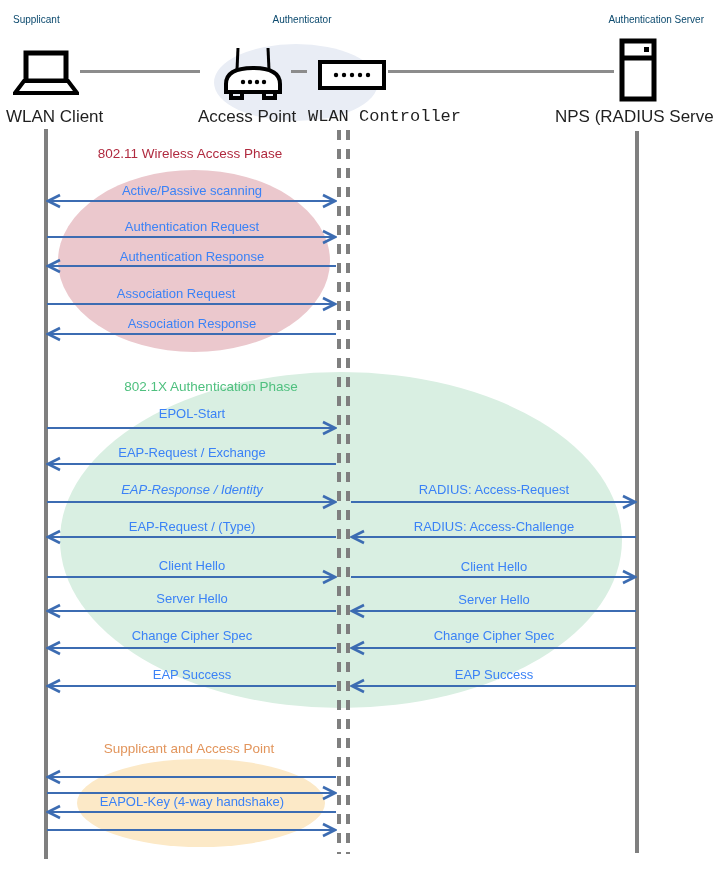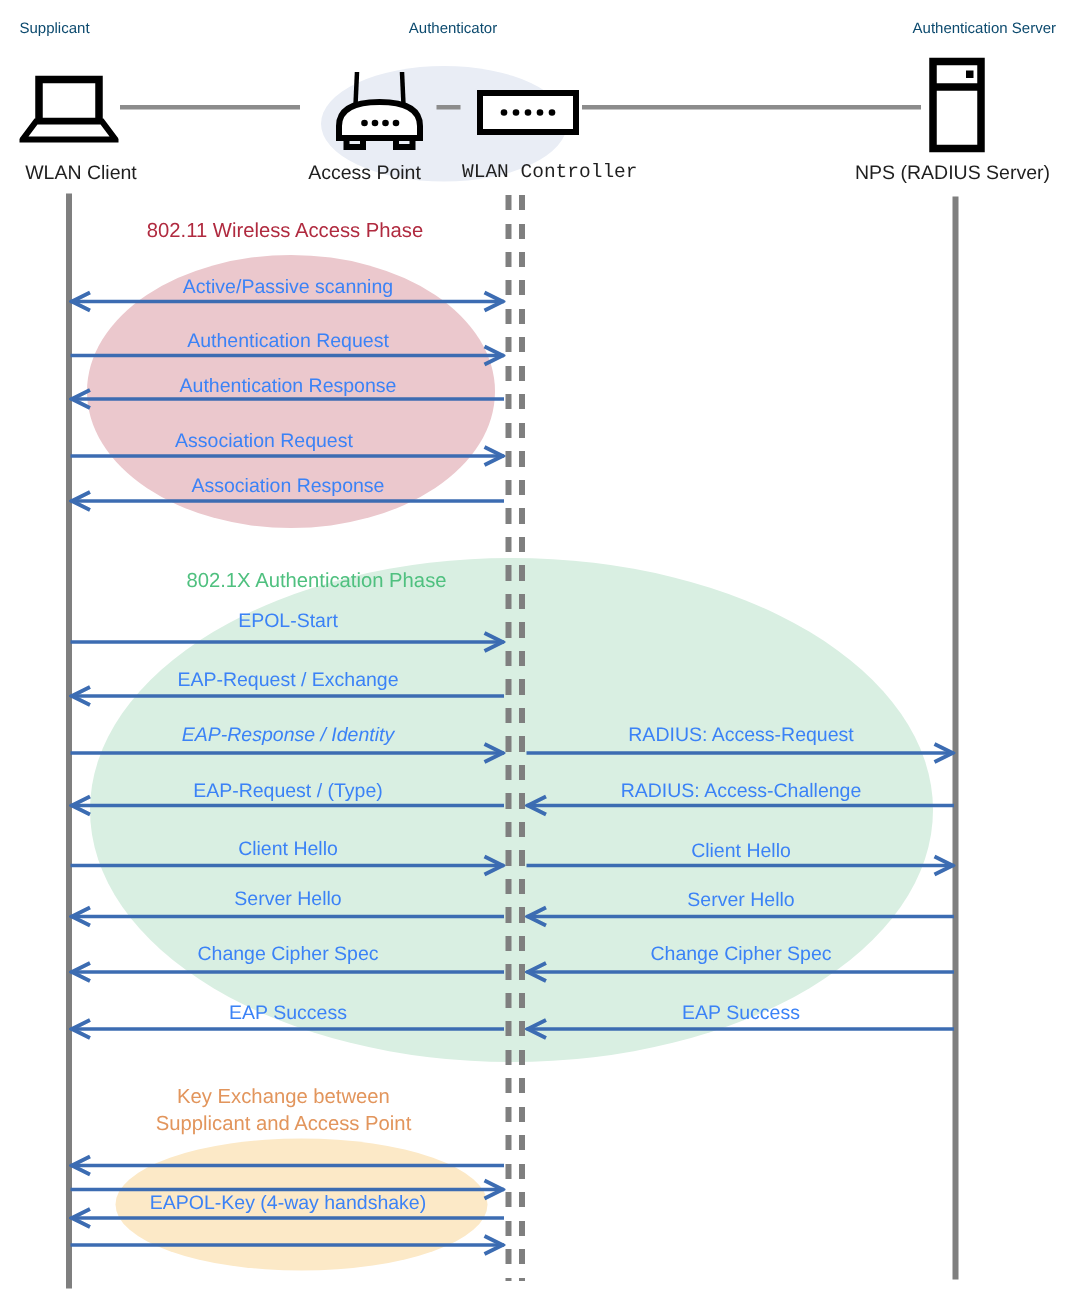--- a/index.html
+++ b/index.html
@@ -1,20 +1,20 @@
 <!DOCTYPE html>
 <html><head>
 <meta charset="utf-8">
 <style>
   html,body{margin:0;padding:0;background:#fff;}
   .stage{position:relative;width:713px;height:875px;background:#ffffff;
          font-family:"Liberation Sans", sans-serif;overflow:hidden;}
   .abs{position:absolute;}
   .role-label{font-size:10px;color:#0c4a6e;white-space:nowrap;z-index:6;}
-  .dev-label{font-size:13px;color:#1f1f1f;white-space:nowrap;text-align:center;z-index:6;}
+  .dev-label{font-size:17px;color:#1f1f1f;white-space:nowrap;text-align:center;z-index:6;}
   .lifeline{width:4px;background:#7f7f7f;z-index:2;}
   .dashline{width:4px;z-index:2;
     background:repeating-linear-gradient(180deg,#7f7f7f 0 10px,transparent 10px 19px);}
   .hline{height:3px;background:#8c8c8c;z-index:1;}
   .ellipse{border-radius:50%;z-index:1;}
   .phase-title{font-size:13.5px;text-align:center;white-space:nowrap;z-index:5;}
   .msg-label{font-size:13px;color:#3b82f6;text-align:center;white-space:nowrap;
              height:16px;line-height:16px;z-index:5;}
   .msg-arrow{z-index:4;}
   .icon{z-index:3;}
@@ -74,21 +74,20 @@
   <div class="abs ellipse" style="left:60px;top:372px;width:562px;height:336px;background:#d9efe2;"></div>
   <div class="abs ellipse" style="left:77px;top:759px;width:248px;height:88px;background:#fce9c7;"></div>
 
   <div class="abs lifeline" style="left:44px;top:129px;height:730px;"></div>
   <div class="abs dashline" style="left:337px;top:130px;height:724px;"></div>
   <div class="abs dashline" style="left:346px;top:130px;height:724px;"></div>
   <div class="abs lifeline" style="left:635px;top:131px;height:722px;"></div>
 
   <div class="abs phase-title" style="left:60px;top:146px;width:260px;color:#b02a3f;">802.11 Wireless Access Phase</div>
   <div class="abs phase-title" style="left:81px;top:379px;width:260px;color:#4fc07f;">802.1X Authentication Phase</div>
-  <div class="abs phase-title" style="left:59px;top:723px;width:260px;color:#e2955c;">Key Exchange between</div>
   <div class="abs phase-title" style="left:59px;top:741px;width:260px;color:#e2955c;">Supplicant and Access Point</div>
 
   <div id="messages">
       <div class="abs msg-label" style="left: 60px; top: 183px; width: 264px;">Active/Passive scanning</div>
       <svg width="291" height="16" class="abs msg-arrow" style="left: 46px; top: 193px;">
         <line x1="1" y1="8" x2="290" y2="8" stroke="#3c6cb2" stroke-width="2.2"></line>
         <polyline points="277,2 289,8 277,14" fill="none" stroke="#3c6cb2" stroke-width="2.6"></polyline>
         <polyline points="14,2 2,8 14,14" fill="none" stroke="#3c6cb2" stroke-width="2.6"></polyline>
       </svg>
       <div class="abs msg-label" style="left: 60px; top: 219px; width: 264px;">Authentication Request</div>

